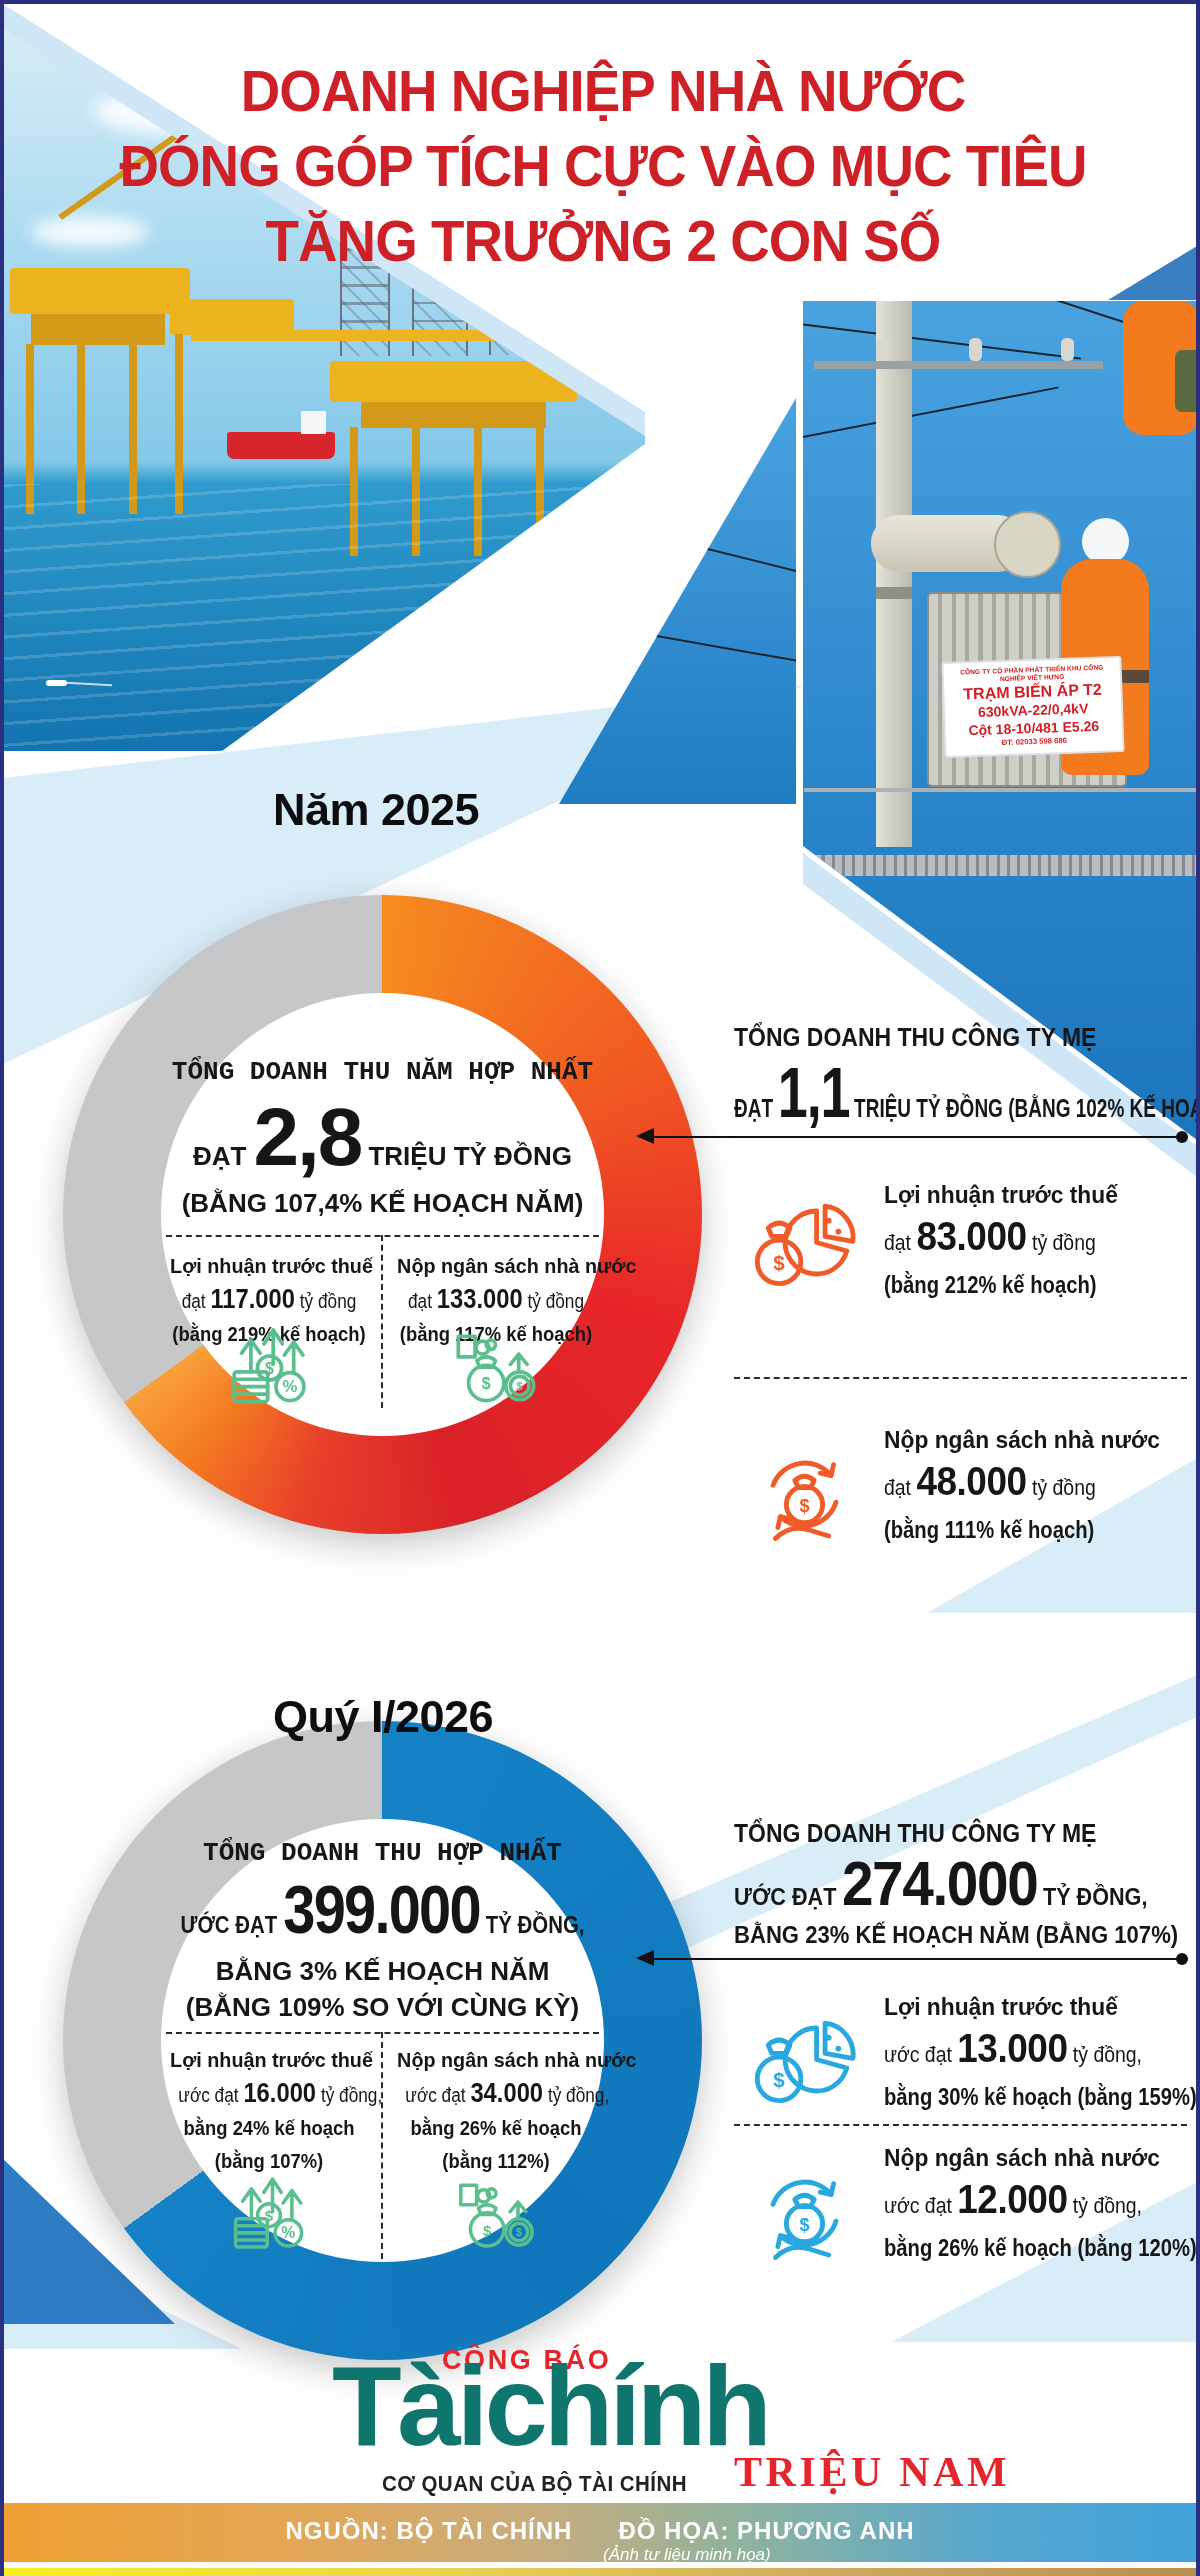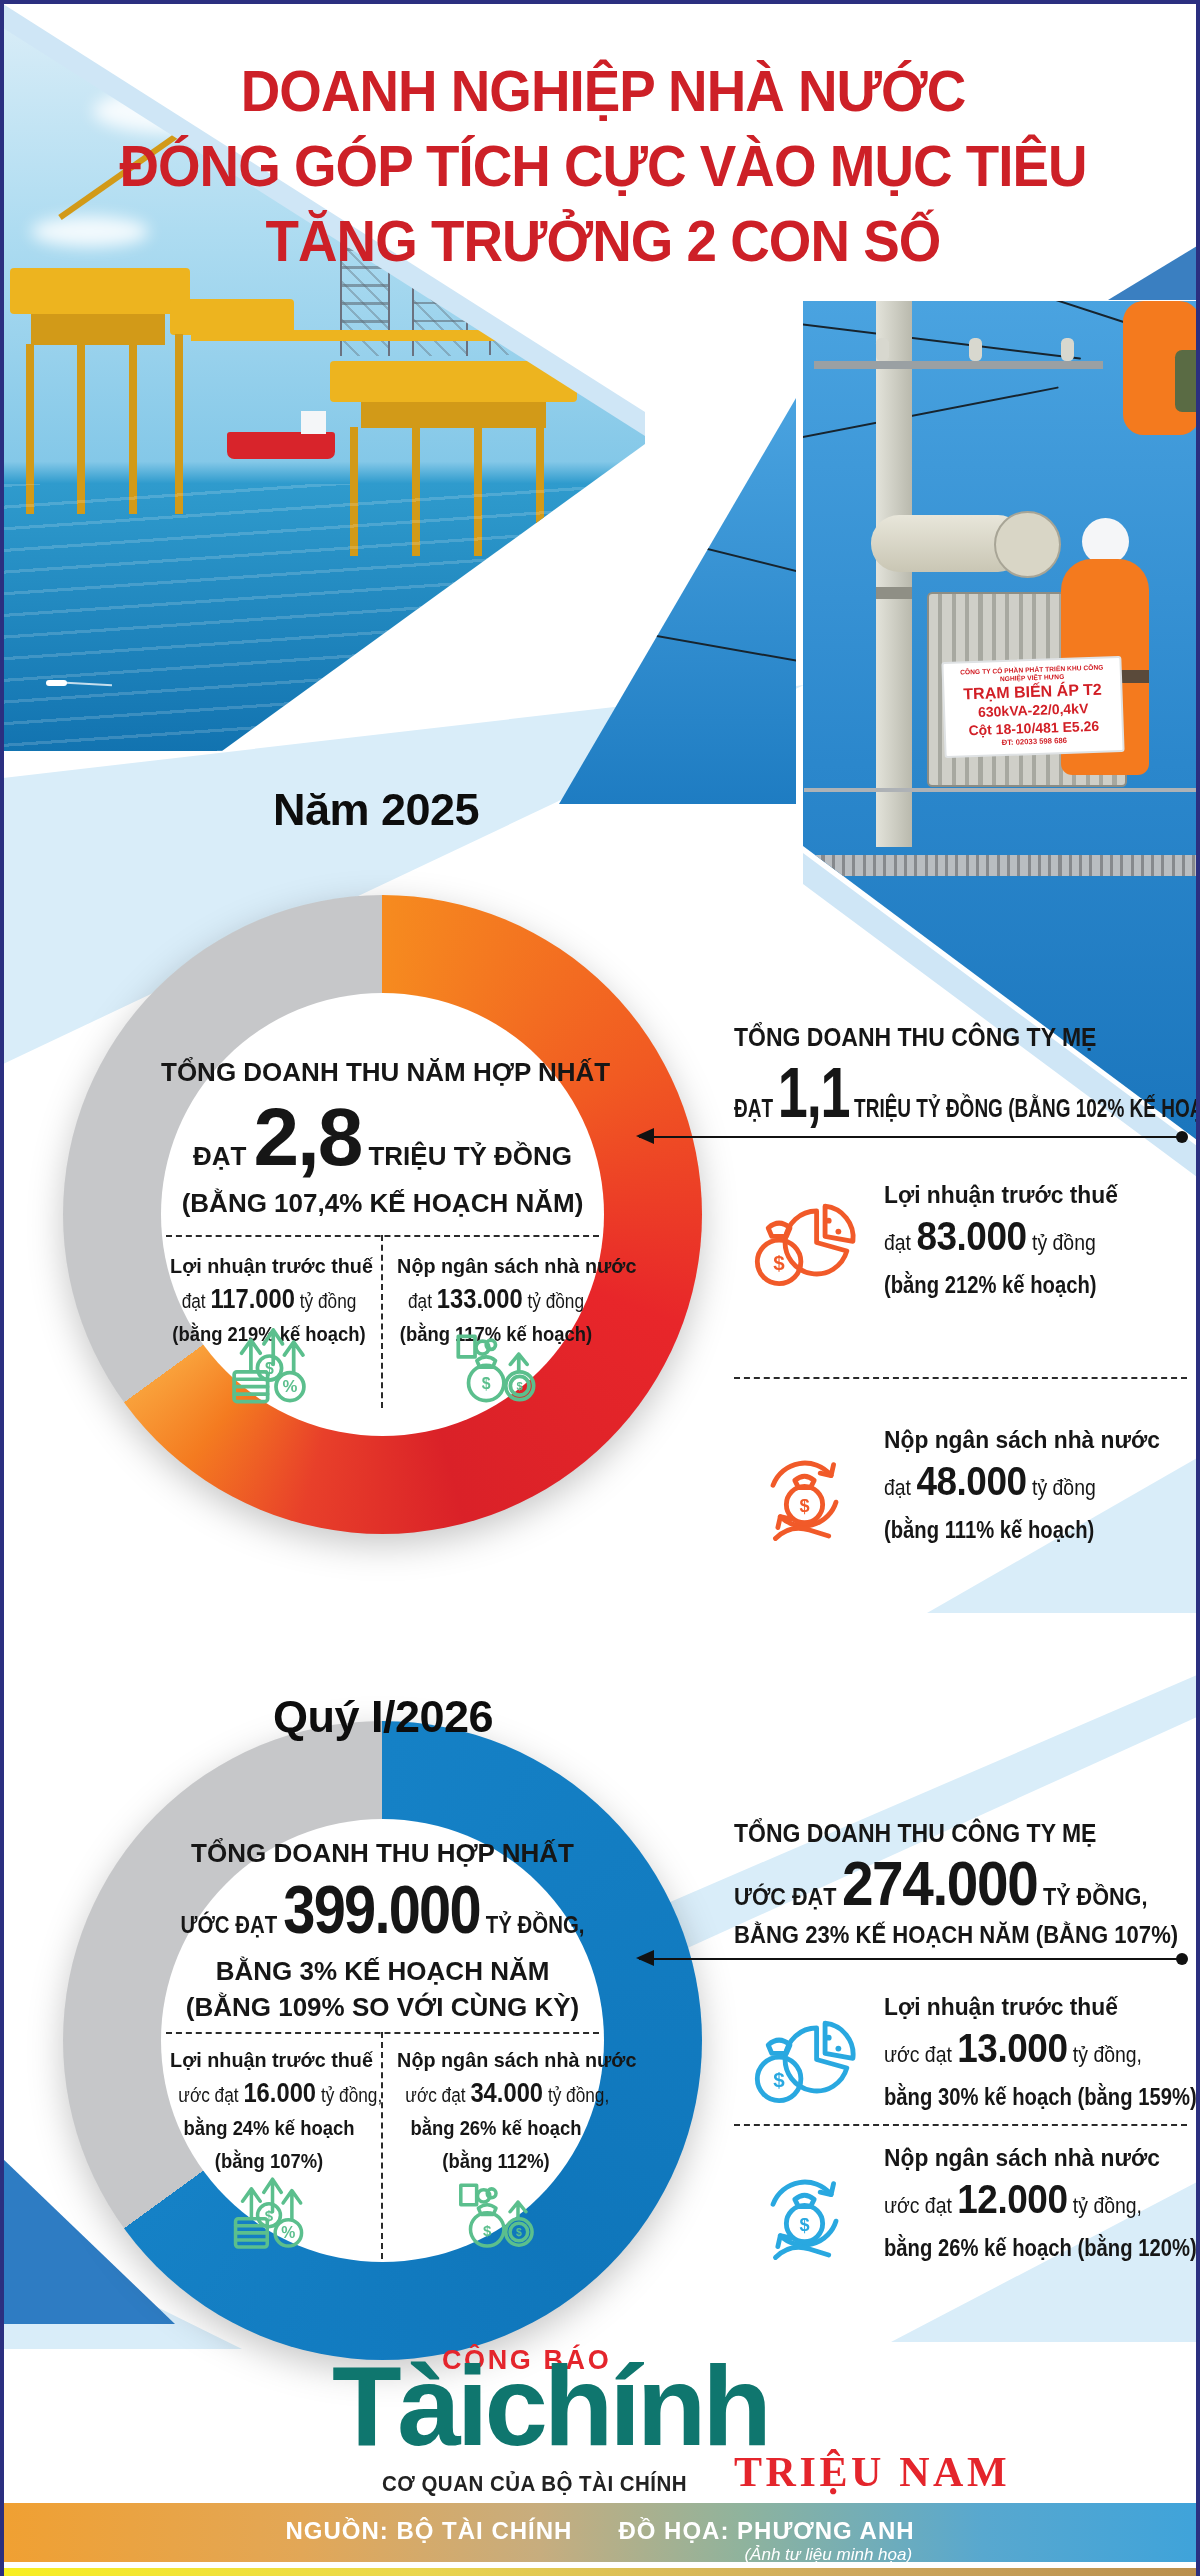--- a/index.html
+++ b/index.html
@@ -37,21 +37,21 @@
   .sign .s3{font-size:7.7px;font-weight:700;line-height:10.3px;}
   
   .sec-head{font-weight:700;color:#0d0d0d;font-size:45px;z-index:9;letter-spacing:-0.5px;}
   
   .donut{position:absolute;width:639px;height:639px;border-radius:50%;z-index:6;
          filter:drop-shadow(0 11.3px 17.5px rgba(0,0,0,.22));}
   .donut-hole{position:absolute;inset:98px;border-radius:50%;background:#ffffff;}
   .d1{background:conic-gradient(from 0deg,#f68b1f 0deg,#f15a22 60deg,#e8262a 110deg,#da2128 165deg,#e8402a 195deg,#f47b20 218deg,#f9a13b 234deg,#c6c7c9 234deg,#c6c7c9 360deg);}
   .d2{background:conic-gradient(from 0deg,#1581c6 0deg,#0f76bb 140deg,#1581c6 234deg,#c6c7c9 234deg,#c6c7c9 360deg);}
   .dc{position:absolute;z-index:7;text-align:center;}
-  .dc-title{font-size:26px;font-weight:700;white-space:nowrap;}
+  .dc-title{font-size:26px;font-weight:700;white-space:nowrap;font-family:Liberation Mono, monospace;}
   .value-line{display:flex;align-items:baseline;justify-content:center;white-space:nowrap;font-weight:700;}
   .vl-sm{font-size:26px;}
   .vl-big{font-size:82px;letter-spacing:-2.1px;line-height:1;padding:0 7.2px;}
   .dc-note{font-size:26px;font-weight:700;white-space:nowrap;}
   .dash-h{position:absolute;border-top:2.1px dashed #2a2a2a;z-index:7;}
   .dash-v{position:absolute;border-left:2.1px dashed #2a2a2a;z-index:7;}
   .col{position:absolute;width:206px;text-align:center;z-index:7;}
   .col .c1{font-size:20.6px;font-weight:700;line-height:33px;white-space:nowrap;transform:scaleX(.96);}
   .col .c2{font-size:19.6px;line-height:34px;white-space:nowrap;transform:scaleX(.88);}
   .col .c2 b{font-size:27px;}
@@ -80,21 +80,21 @@
   .logo-main{position:absolute;left:332px;top:2349px;font-size:114px;font-weight:700;color:#0f766e;
              letter-spacing:-4.1px;line-height:1;z-index:9;}
   .logo-right{position:absolute;left:734px;top:2448px;font-family:"Liberation Serif",serif;font-size:42px;
               font-weight:700;color:#e4252c;letter-spacing:3.6px;z-index:9;}
   .logo-sub{position:absolute;left:382px;top:2471px;font-size:21.6px;font-weight:700;color:#222;
             letter-spacing:0.5px;transform:scaleX(.95);transform-origin:0 50%;z-index:9;}
   .foot-bar{position:absolute;left:3.1px;right:3.1px;top:2503px;height:59px;z-index:9;
             background:linear-gradient(90deg,#f0a032 0%,#e2a757 25%,#c7ad7e 45%,#8fb39d 62%,#58a8cf 82%,#3fa3da 100%);}
   .foot-line{position:absolute;left:0;right:0;top:14.4px;display:flex;justify-content:center;gap:46px;
              color:#fff;font-weight:700;font-size:24px;letter-spacing:1px;white-space:nowrap;}
-  .foot-note{position:absolute;left:600px;width:309px;top:42px;text-align:right;color:#fff;
+  .foot-note{position:absolute;left:600px;width:309px;top:42px;text-align:left;color:#fff;
              font-style:italic;font-size:17px;}
   .strip-yellow{position:absolute;left:3.1px;right:3.1px;top:2568px;height:8.2px;z-index:9;
                 background:linear-gradient(90deg,#f8ef22,#ead64e 35%,#cfa95e 70%,#b98f4e);}
 </style>
 </head>
 <body>
 
 <div class="canvas">
 
   <div class="deco" style="background:#d9edf9;clip-path:polygon(3.1px 778px,804px 685px,3.1px 1064px);z-index:1;"></div>

